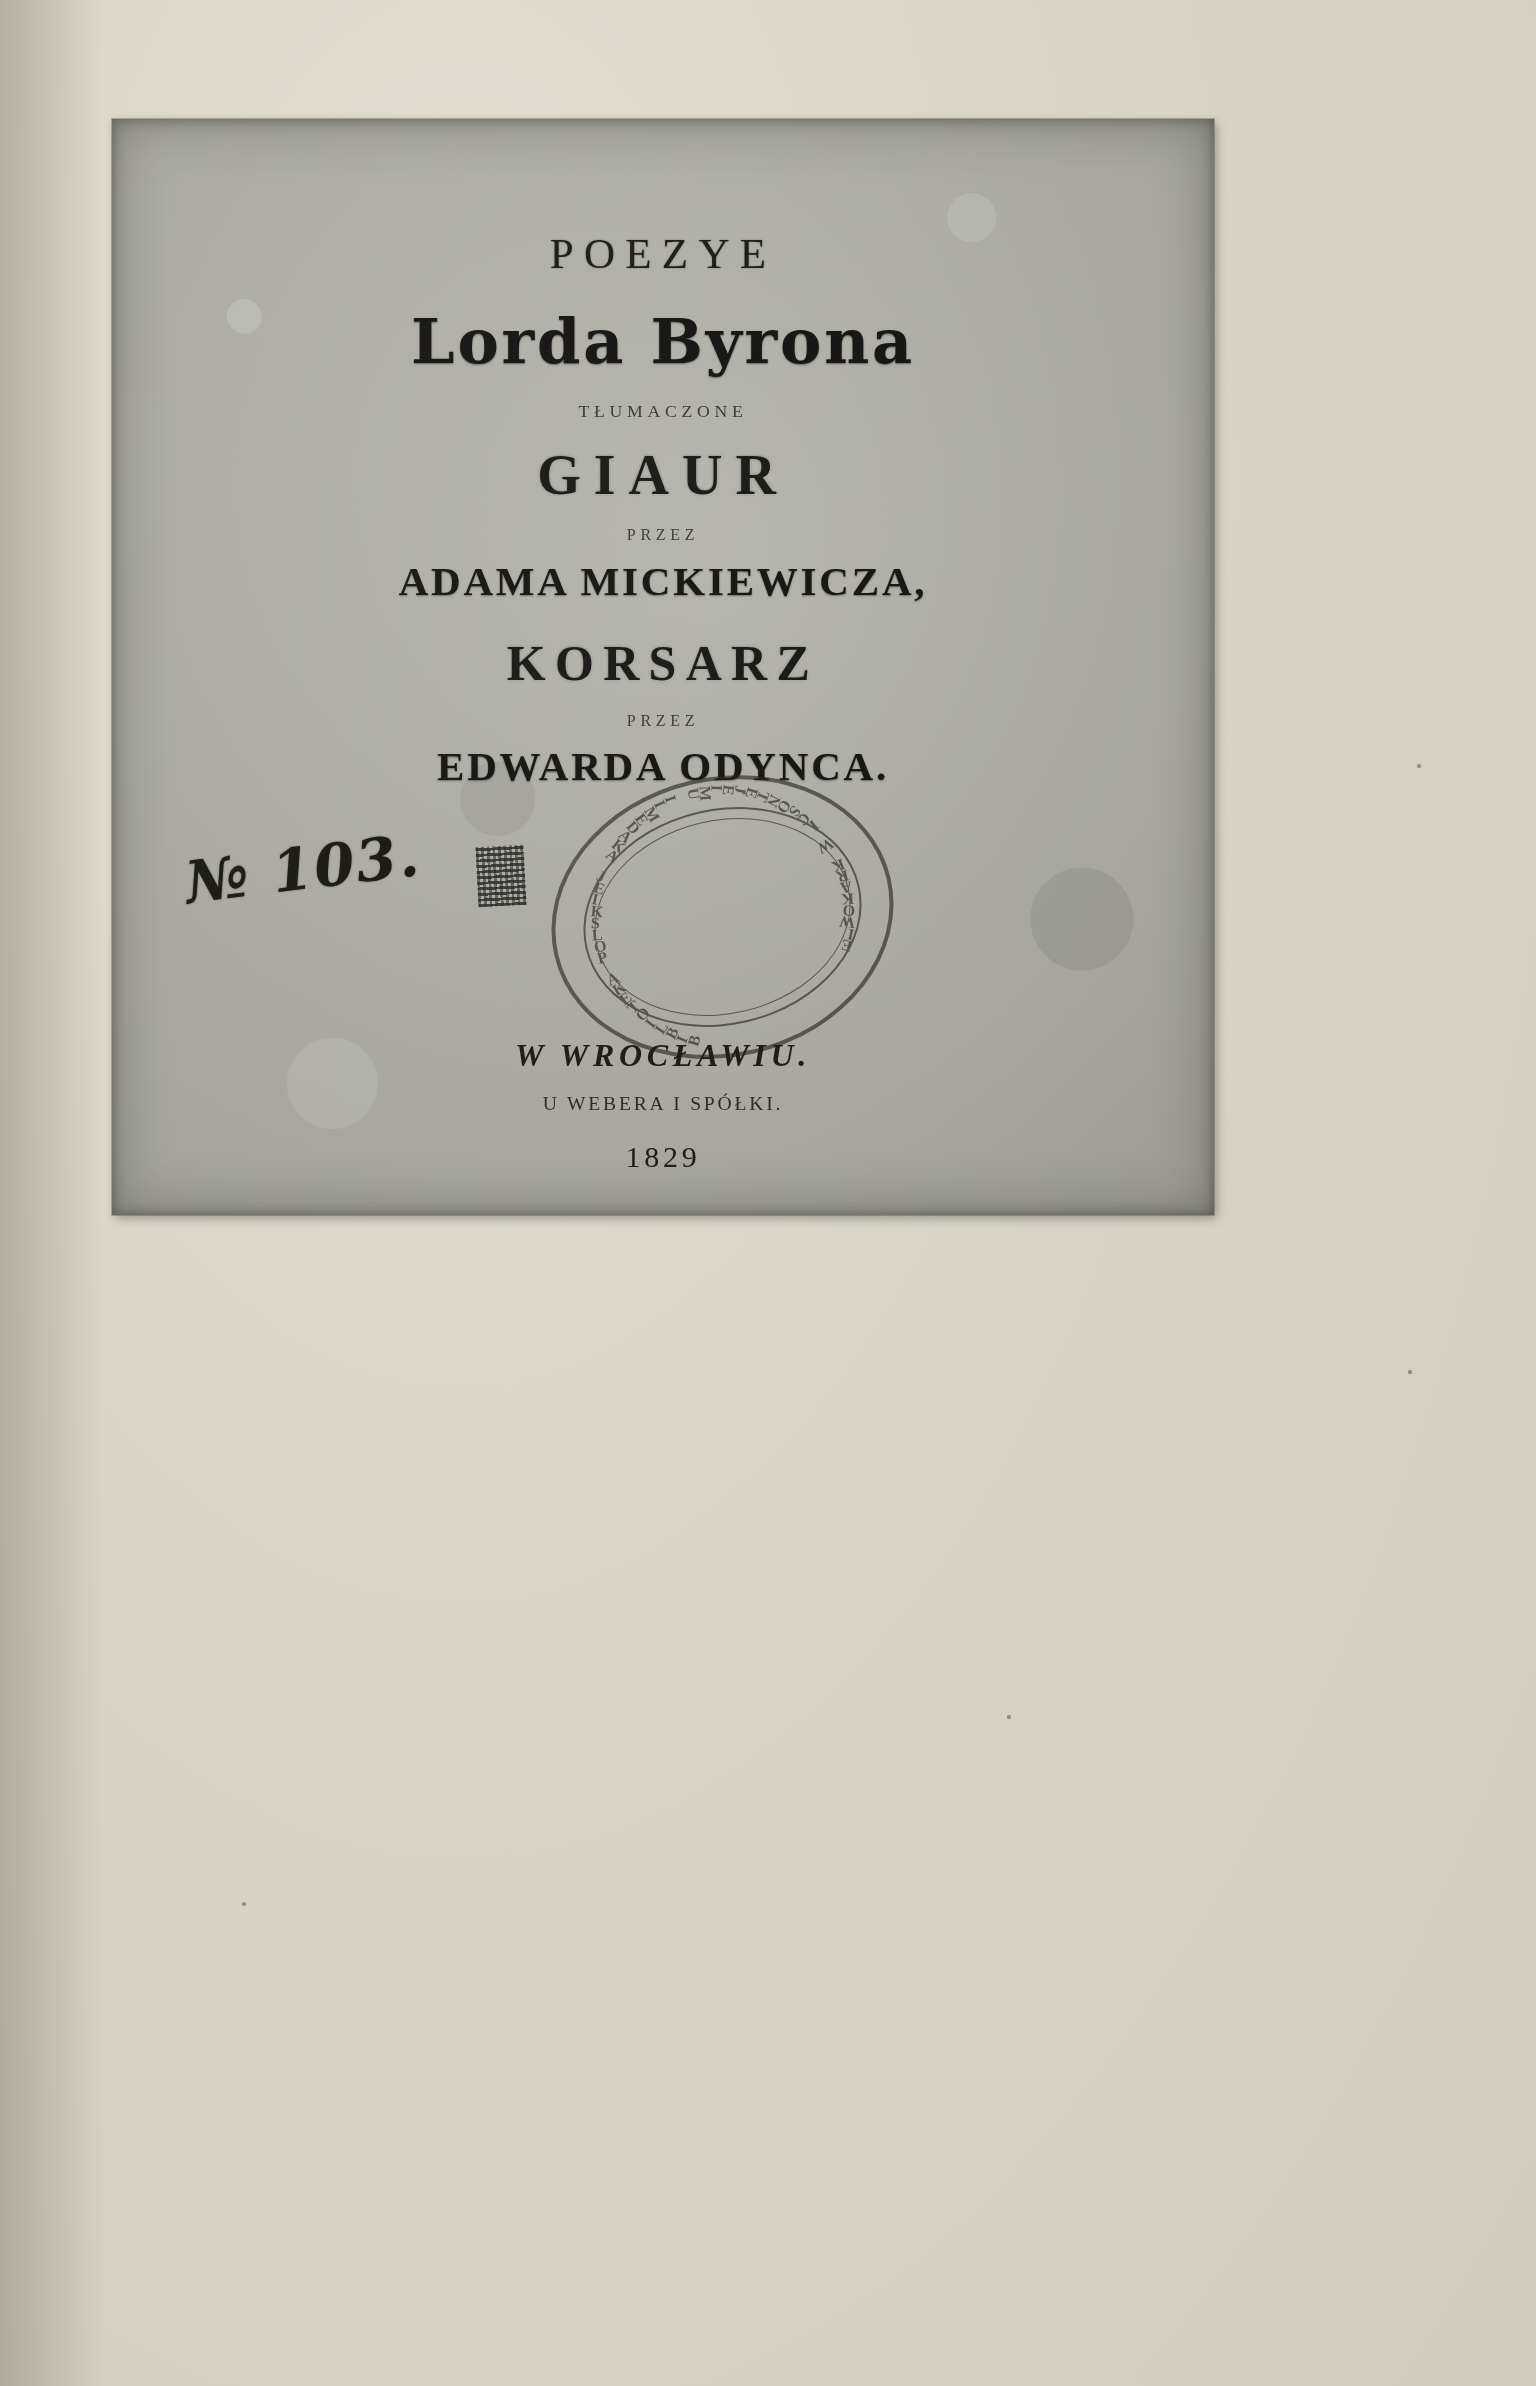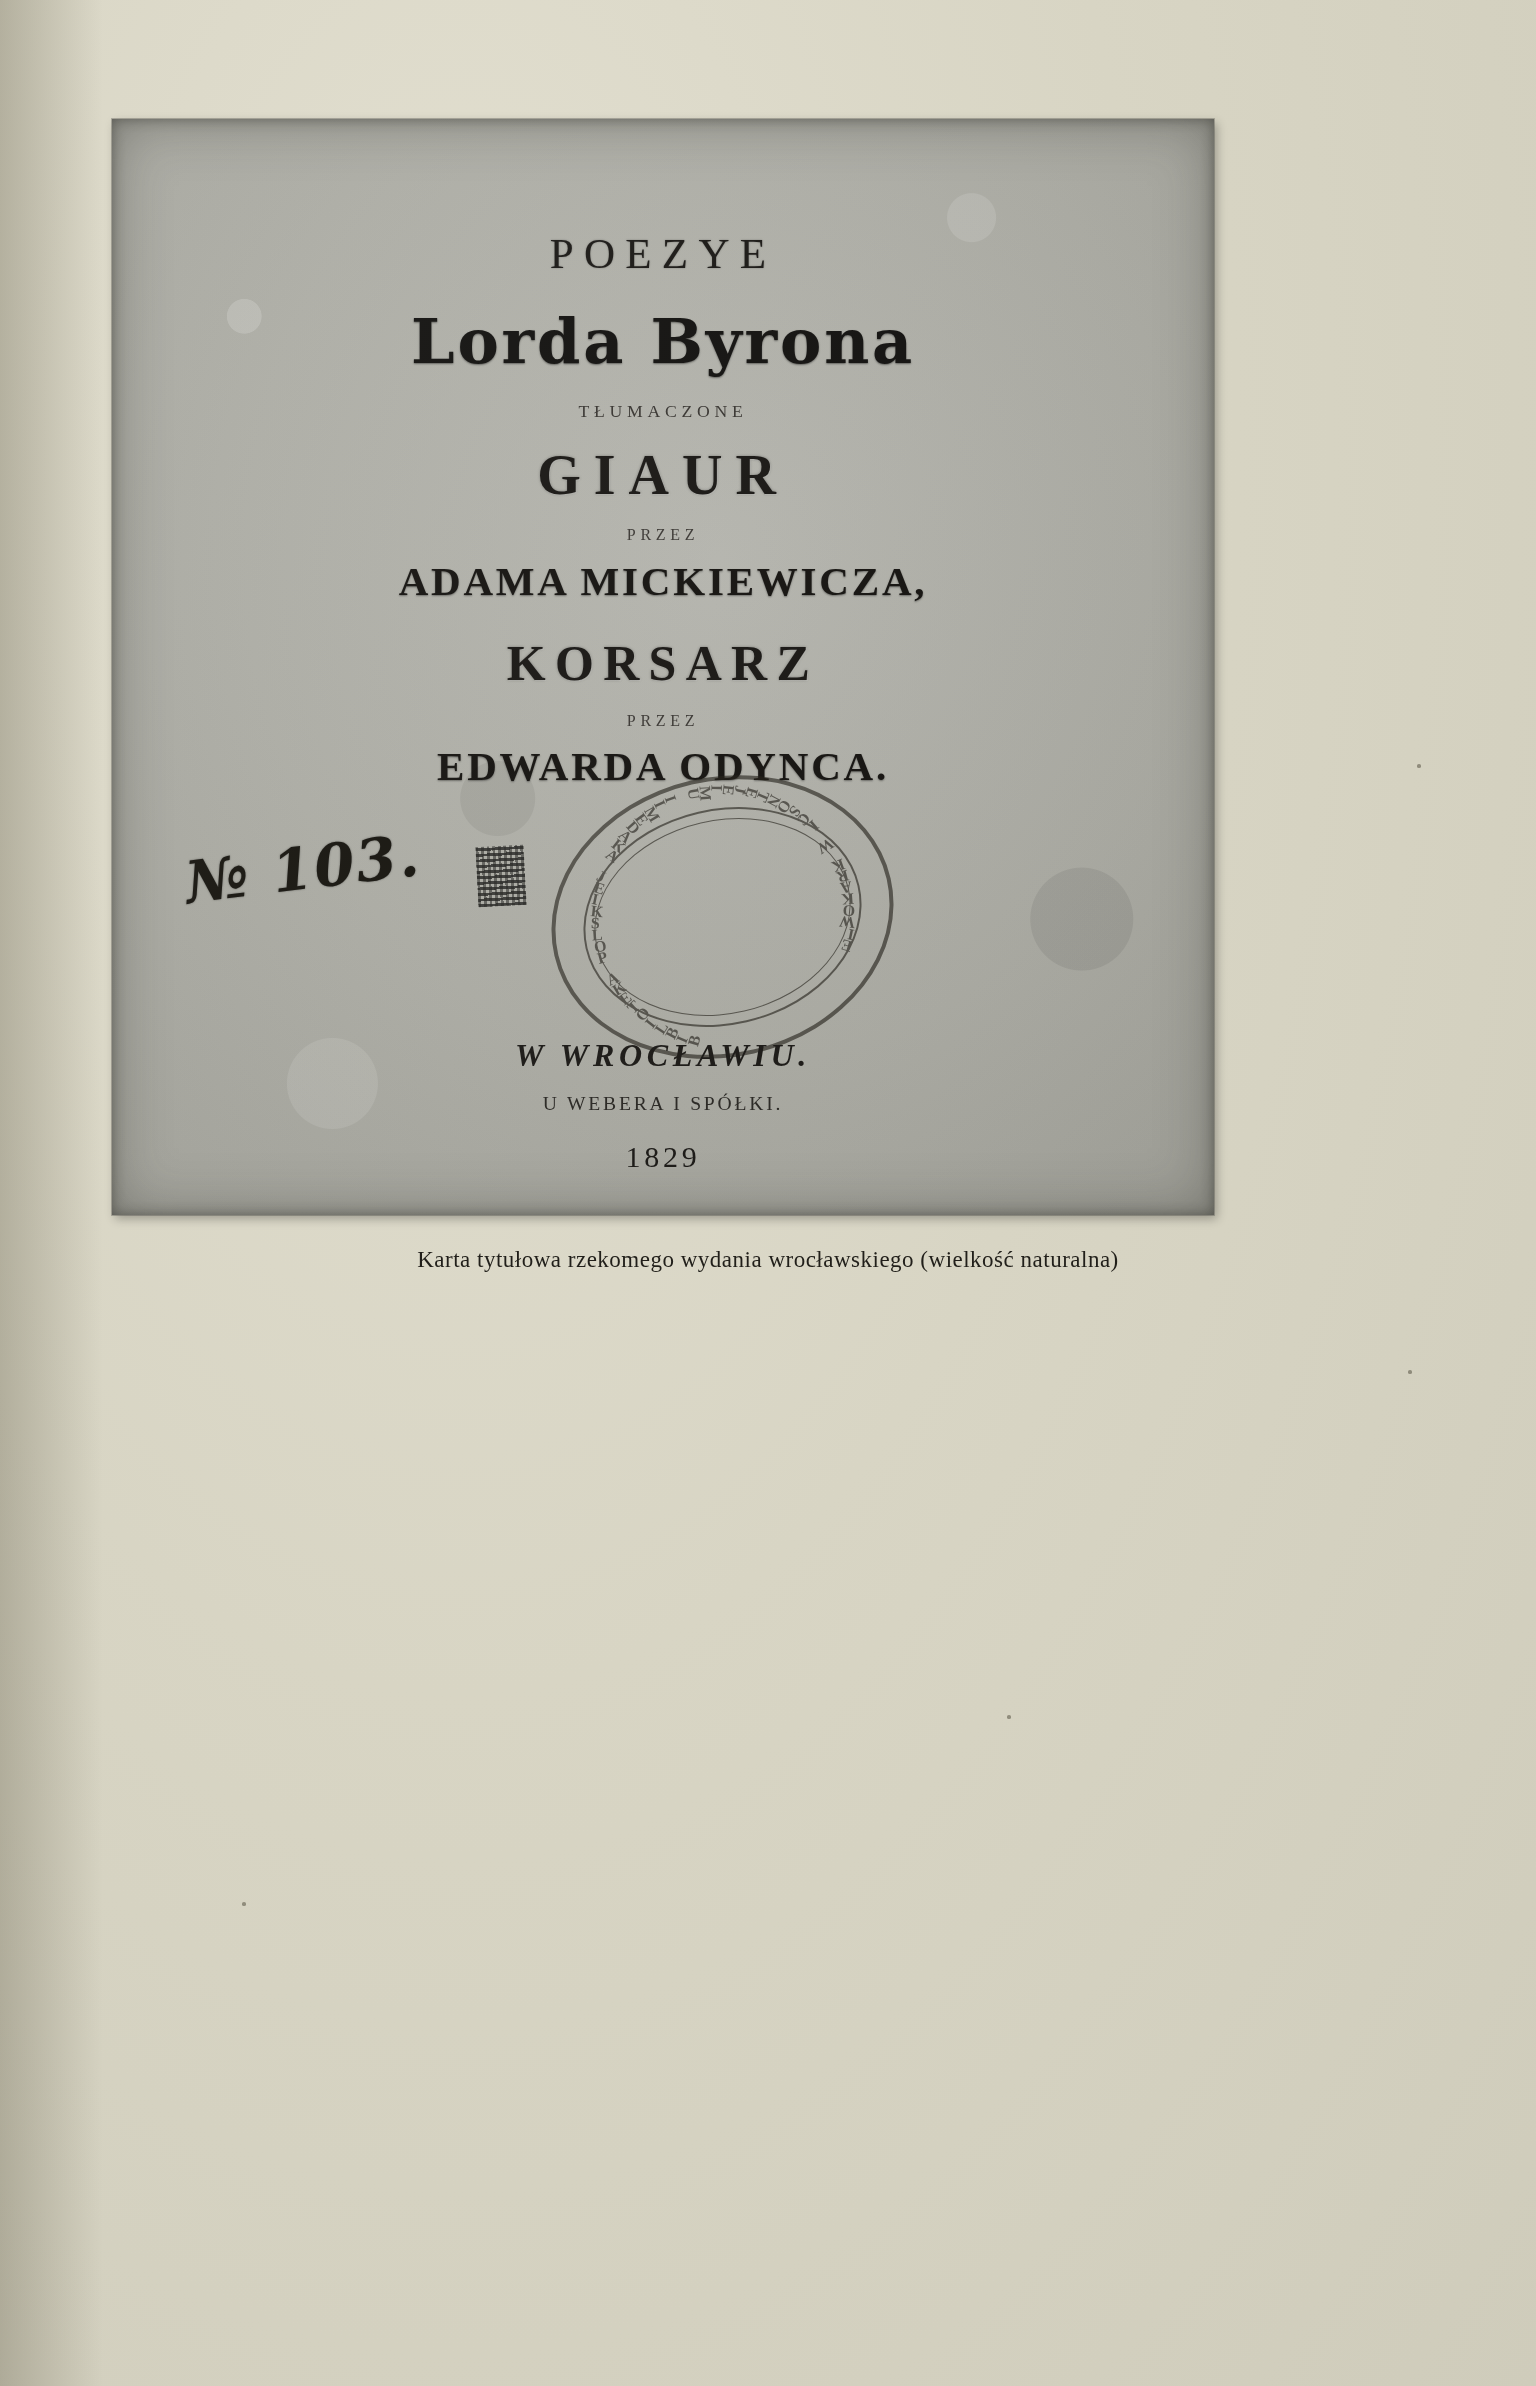--- a/index.html
+++ b/index.html
@@ -336,15 +336,14 @@
     </div>
 
     <div class="tp ln-city">W WROCŁAWIU.</div>
     <div class="tp ln-publisher">U WEBERA I SPÓŁKI.</div>
     <div class="tp ln-year">1829</div>
 
     <div class="grain"></div>
     <div class="edge-dark"></div>
   </div>
 
-  <div id="caption">Karta tytułowa rzekomego wydania wrocławskiego (wielkość naturalna)</div>
 </div>
 
 
 </body></html>

